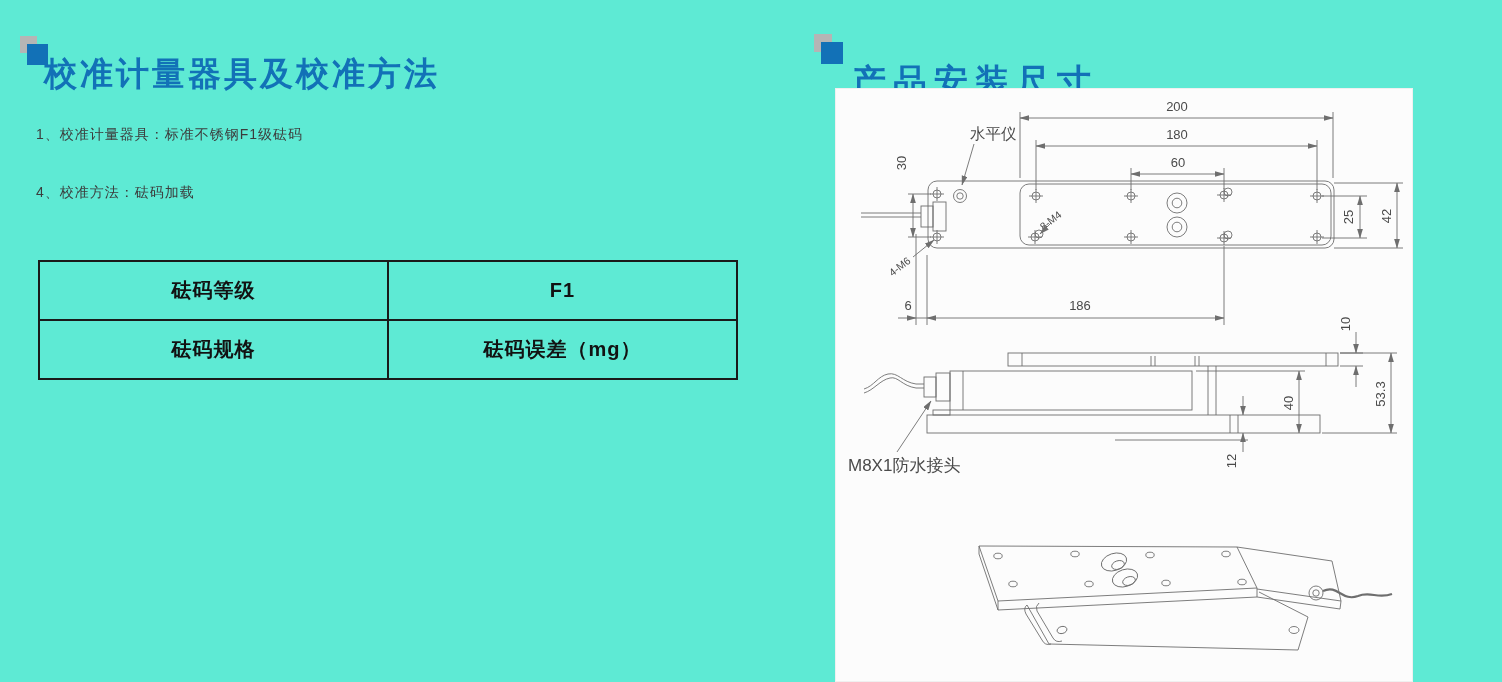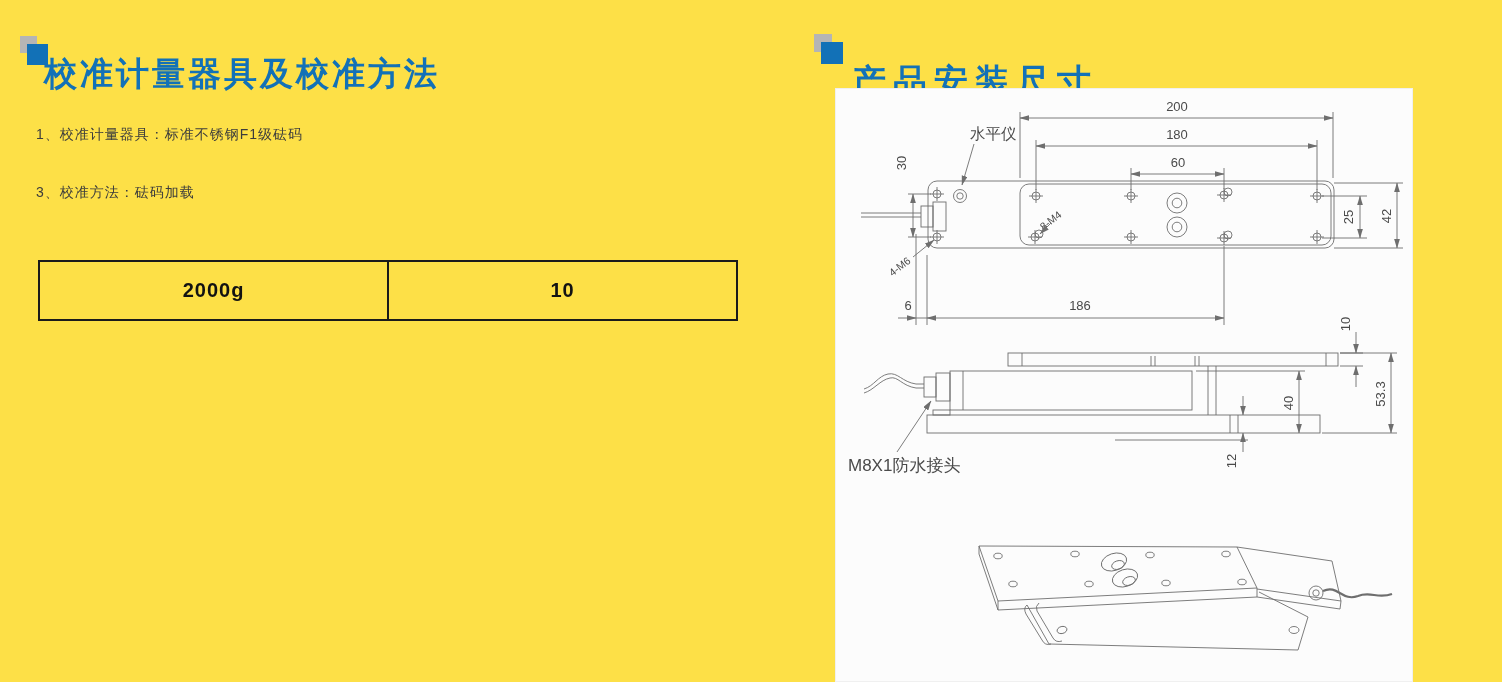--- a/index.html
+++ b/index.html
@@ -1,16 +1,16 @@
 <!DOCTYPE html>
 <html style="--accent: #1271b7; --bullet-shadow: #b5b5b5; --drawing-line: #6e6e6e; --drawing-text: #4a4a4a; --table-border: #1a1a1a; --body-text: #3c3c3c;"><head>
 <meta charset="utf-8">
 <style>
   html,body{margin:0;padding:0;background:#fff;}
-  .page{position:relative;width:1502px;height:682px;background:#fde047;overflow:hidden;
+  .page{position:relative;width:1502px;height:682px;background:#5eead4;overflow:hidden;
         font-family:"Liberation Sans","DejaVu Sans",sans-serif;}
   .bullet-shadow{position:absolute;background:var(--bullet-shadow,#b5b5b5);}
   .bullet-main{position:absolute;background:var(--accent,#1271b7);}
   .heading{position:absolute;font-weight:bold;color:var(--accent,#1271b7);white-space:nowrap;}
   .heading.left{left:44px;top:30px;font-size:33px;letter-spacing:3px;}
   .heading.right{left:852px;top:36px;font-size:34px;letter-spacing:7px;}
   .list-item{position:absolute;left:36px;font-size:14px;color:var(--body-text,#3c3c3c);
              letter-spacing:1px;white-space:nowrap;}
   .spec{position:absolute;left:38px;top:260px;width:700px;border-collapse:collapse;table-layout:fixed;}
   .spec td{border:2px solid var(--table-border,#1a1a1a);height:55px;text-align:center;
@@ -28,27 +28,31 @@
 </head>
 <body>
 
 <div class="page">
 
   <span class="bullet-shadow" style="left:20px;top:36px;width:17px;height:17px;"></span>
   <span class="bullet-main" style="left:27px;top:44px;width:21px;height:21px;"></span>
   <h1 class="heading left">校准计量器具及校准方法</h1>
 
   <div class="list-item" style="top:126px;">1、校准计量器具：标准不锈钢F1级砝码</div>
-  <div class="list-item" style="top:184px;">3、校准方法：砝码加载</div>
+  <div class="list-item" style="top:184px;">4、校准方法：砝码加载</div>
 
   <table class="spec">
     <tbody>
+        <tr>
+      <td>砝码等级</td>
+      <td>F1</td>
+    </tr>
     <tr>
-      <td>2000g</td>
-      <td>10</td>
+      <td>砝码规格</td>
+      <td>砝码误差（mg）</td>
     </tr>
   </tbody>
     </table>
 
   <span class="bullet-shadow" style="left:814px;top:34px;width:18px;height:18px;"></span>
   <span class="bullet-main" style="left:821px;top:42px;width:22px;height:22px;"></span>
   <h1 class="heading right">产品安装尺寸</h1>
 
   <div class="panel"></div>
 

